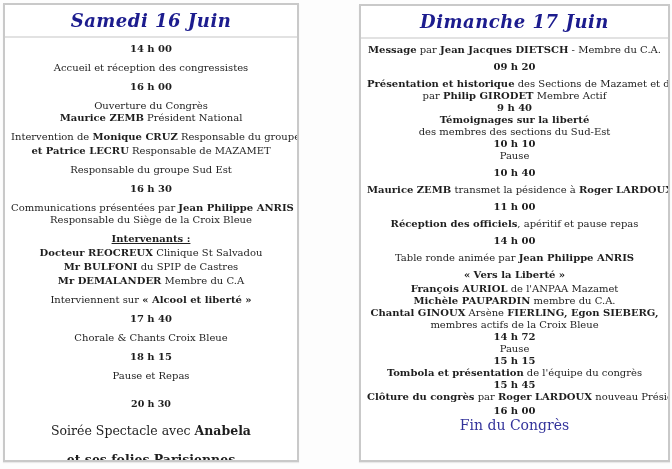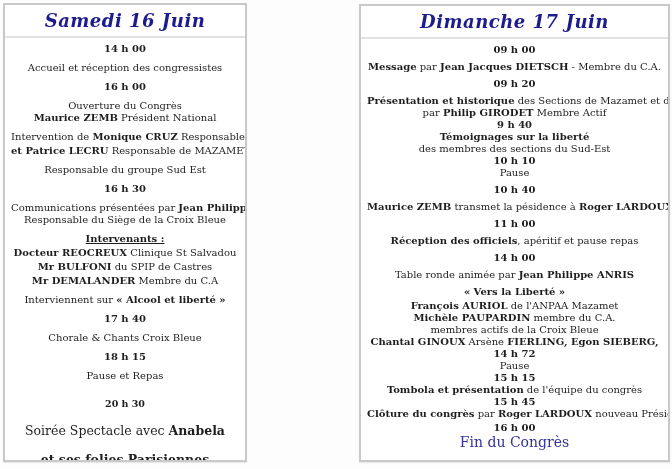--- a/index.html
+++ b/index.html
@@ -19,21 +19,21 @@
   .panel {
     position: absolute;
     box-sizing: border-box;
     background: #ffffff;
     border: 2px solid #c9c9c9;
     box-shadow: 0 1px 1px rgba(0,0,0,0.08);
     text-align: center;
     padding: 3px 6px 0;
     overflow: hidden;
   }
-  .p-left  { left: 3px;  top: 3px; width: 244px; height: 459px; text-align: center; }
+  .p-left  { left: 3px;  top: 3px; width: 296px; height: 459px; text-align: center; }
   .p-right { left: 359px; top: 4px; width: 311px; height: 458px; }
 
   .day-title {
     font-size: 18px;
     font-weight: bold;
     font-style: italic;
     color: #1c1c8e;
     letter-spacing: 0.5px;
     padding-top: 2px;
     white-space: nowrap;
@@ -96,41 +96,40 @@
         <div class="line gap small"><span class="b">20 h 30</span></div>
         <div class="line big"><span>Soirée Spectacle avec </span><span class="b">Anabela</span></div>
         <div class="line big"><span class="b">et ses folies Parisiennes</span></div>
       </div>
   </div>
 
   <div class="panel p-right">
     <div class="day-title">Dimanche 17 Juin</div>
     <div class="title-rule"></div>
     <div>
-        <div class="line first"><span class="b">09 h 00</span></div>
         <div class="line"><span class="b">Message</span><span> par </span><span class="b">Jean Jacques DIETSCH</span><span> - Membre du C.A.</span></div>
         <div class="line"><span class="b">09 h 20</span></div>
         <div class="line"><span class="b">Présentation et historique</span><span> des Sections de Mazamet et d'Albi</span></div>
         <div class="line tight"><span>par </span><span class="b">Philip GIRODET</span><span> Membre Actif</span></div>
         <div class="line tight"><span class="b">9 h 40</span></div>
         <div class="line tight"><span class="b">Témoignages sur la liberté</span></div>
         <div class="line tight"><span>des membres des sections du Sud-Est</span></div>
         <div class="line tight"><span class="b">10 h 10</span></div>
         <div class="line tight"><span>Pause</span></div>
         <div class="line"><span class="b">10 h 40</span></div>
         <div class="line"><span class="b">Maurice ZEMB</span><span> transmet la pésidence à </span><span class="b">Roger LARDOUX</span></div>
         <div class="line"><span class="b">11 h 00</span></div>
         <div class="line"><span class="b">Réception des officiels</span><span>, apéritif et pause repas</span></div>
         <div class="line"><span class="b">14 h 00</span></div>
         <div class="line"><span>Table ronde animée par </span><span class="b">Jean Philippe ANRIS</span></div>
         <div class="line"><span class="b">« Vers la Liberté »</span></div>
         <div class="line semi"><span class="b">François AURIOL</span><span> de l'ANPAA Mazamet</span></div>
         <div class="line tight"><span class="b">Michèle PAUPARDIN</span><span> membre du C.A.</span></div>
+        <div class="line tight"><span class="b">Chantal GINOUX</span><span> Arsène </span><span class="b">FIERLING, Egon SIEBERG,</span></div>
         <div class="line tight"><span>membres actifs de la Croix Bleue</span></div>
-        <div class="line tight"><span class="b">Chantal GINOUX</span><span> Arsène </span><span class="b">FIERLING, Egon SIEBERG,</span></div>
         <div class="line tight"><span class="b">14 h 72</span></div>
         <div class="line tight"><span>Pause</span></div>
         <div class="line tight"><span class="b">15 h 15</span></div>
         <div class="line tight"><span class="b">Tombola et présentation</span><span> de l'équipe du congrès</span></div>
         <div class="line tight"><span class="b">15 h 45</span></div>
         <div class="line tight"><span class="b">Clôture du congrès</span><span> par </span><span class="b">Roger LARDOUX</span><span> nouveau Président National</span></div>
         <div class="line semi"><span class="b">16 h 00</span></div>
         <div class="line semi note"><span class="blue">Fin du Congrès</span></div>
       </div>
   </div>

